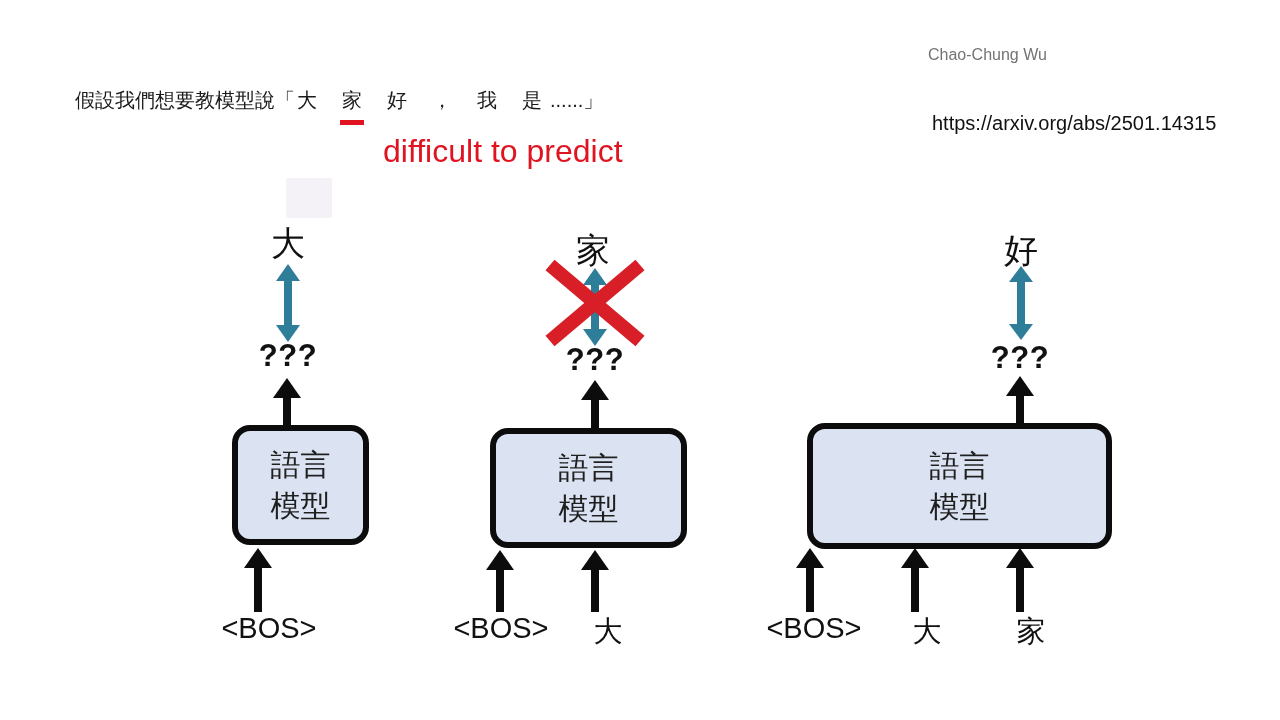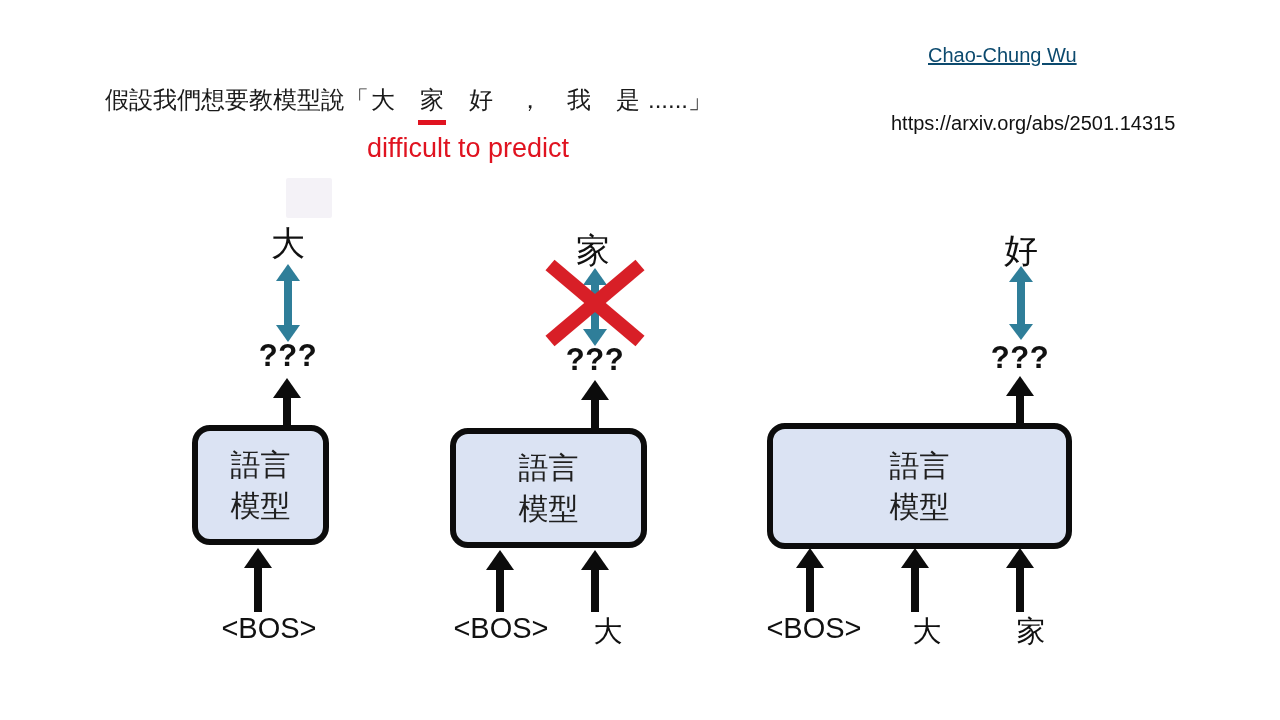--- a/index.html
+++ b/index.html
@@ -2,55 +2,55 @@
 <html><head>
 <meta charset="utf-8">
 <style>
   html,body{margin:0;padding:0;}
   .slide{
     position:relative;width:1280px;height:720px;background:#ffffff;overflow:hidden;
     font-family:"Liberation Sans","DejaVu Sans",sans-serif;color:#161616;
   }
   
   .title{
-    position:absolute;left:75px;top:82px;font-size:24px;line-height:36px;
-    white-space:nowrap;display:flex;align-items:baseline;color:#1a1a1a;margin-left:30px;
+    position:absolute;left:75px;top:82px;font-size:20px;line-height:36px;
+    white-space:nowrap;display:flex;align-items:baseline;color:#1a1a1a;
   }
   .title-token{display:inline-block;margin-left:25px;position:relative;}
   .title-token.first{margin-left:2px;}
   .title-token.underlined::after{
     content:"";position:absolute;left:-2px;right:-2px;bottom:-7px;height:5px;background:#e01320;
   }
   .title-suffix{margin-left:8px;}
   .annotation{
-    position:absolute;left:367px;top:133px;font-size:27px;color:#e01320;white-space:nowrap;
+    position:absolute;left:383px;top:133px;font-size:32px;color:#e01320;white-space:nowrap;
   }
   .author-block{
-    position:absolute;left:928px;top:40px;font-size:20px;line-height:30px;color:#0c4a6e;text-decoration:underline;
+    position:absolute;left:928px;top:40px;font-size:16px;line-height:30px;color:#737373;
   }
-  .arxiv-link{position:absolute;left:891px;top:112px;font-size:20px;color:#111;white-space:nowrap;}
+  .arxiv-link{position:absolute;left:932px;top:112px;font-size:20px;color:#111;white-space:nowrap;}
   .artifact{
     position:absolute;left:286px;top:178px;width:46px;height:40px;
     background:rgba(236,233,241,0.6);border-radius:2px;
   }
   
   .char-label{
     position:absolute;transform:translateX(-50%);font-size:34px;line-height:38px;color:#111;white-space:nowrap;
   }
   .qqq{
     position:absolute;transform:translateX(-50%);font-size:31px;font-weight:600;color:#111;
     letter-spacing:0.5px;white-space:nowrap;
   }
   .bos{
     position:absolute;transform:translateX(-50%);font-size:29px;color:#111;white-space:nowrap;margin-left:11px;
   }
   .model-box{
     position:absolute;background:#dbe3f3;border:6px solid #0c0c0c;border-radius:18px;
     display:flex;flex-direction:column;align-items:center;justify-content:center;
-    font-size:30px;line-height:41px;color:#1f1f1f;box-sizing:border-box;
+    font-size:30px;line-height:41px;color:#1f1f1f;box-sizing:border-box;margin-left:40px;
   }
   .arrow{position:absolute;transform:translateX(-50%);}
   .xmark{position:absolute;transform:translateX(-50%);z-index:3;}
   .teal-arrow{z-index:2;}
 </style>
 </head>
 <body>
 
 <div class="slide">
 

